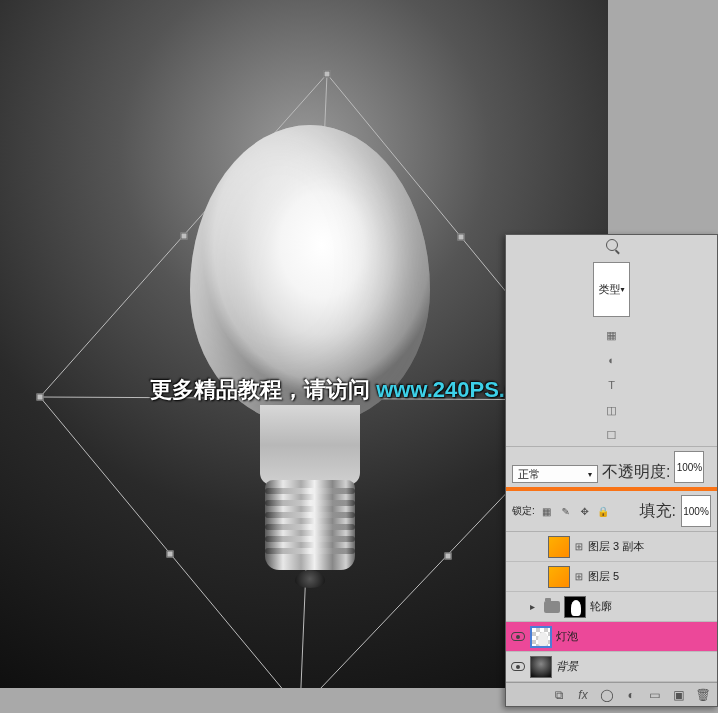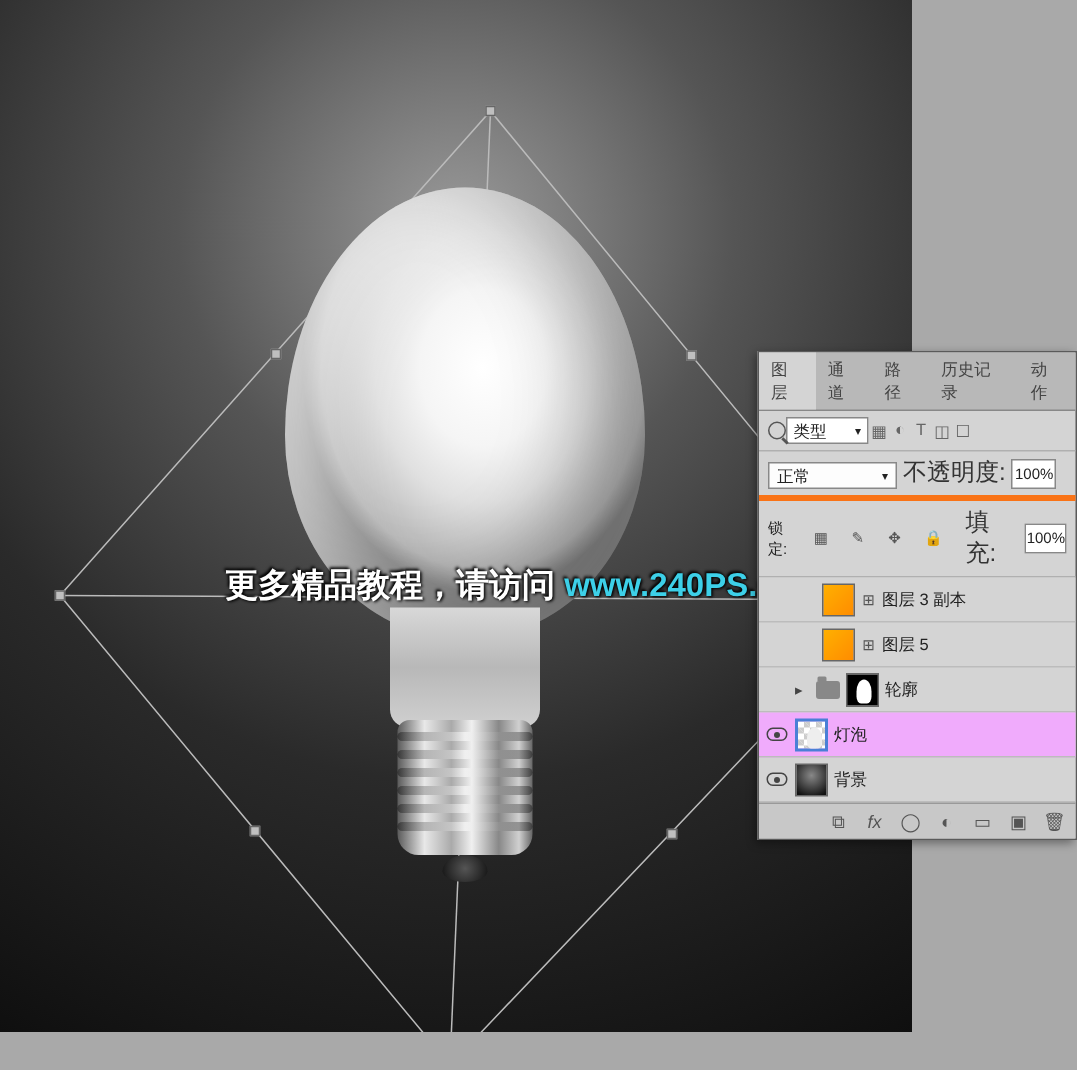--- a/index.html
+++ b/index.html
@@ -46,37 +46,37 @@
 
 
 .panel {
   position: absolute; left: 505px; top: 234px; width: 213px; background: #d4d4d4;
   border: 1px solid #5a5a5a; box-shadow: -2px 2px 6px rgba(0,0,0,.4); font-size: 11px; color: #222;
 }
 .tabs { display: flex; background: #b8b8b8; border-bottom: 1px solid #888; }
 .tab { padding: 4px 8px; font-size: 11px; color: #444; cursor: pointer; }
 .tab.active { background: #d4d4d4; }
 
-.filter-row { display: flex; align-items: center; padding: 4px 6px; gap: 0; border-bottom: 1px solid #b0b0b0; }
+.filter-row { display: flex; align-items: center; padding: 4px 6px; gap: 11px; border-bottom: 1px solid #b0b0b0; flex-direction: column; }
 .search-ico { width: 12px; height: 12px; border: 1.5px solid #555; border-radius: 50%; position: relative; }
 .search-ico::after { content: ""; position: absolute; width: 5px; height: 1.5px; background: #555; bottom: -2px; right: -3px; transform: rotate(45deg); }
 .filter-select { flex: 0 0 55px; height: 18px; background: #fff; border: 1px solid #888; display: flex; align-items: center; padding: 0 4px; justify-content: space-between; }
 .filter-ico { width: 14px; height: 14px; display: flex; align-items: center; justify-content: center; color: #666; }
 
 .blend-row { display: flex; align-items: flex-end; padding: 4px 6px; gap: 4px; border-bottom: 4px solid #f97316; }
 .blend-select { flex: 0 0 86px; height: 18px; background: #fdfdfd; border: 1px solid #888; display: flex; align-items: center; padding: 0 5px; justify-content: space-between; }
 .pct-label { font-size: 16px; color: #333; }
-.pct-box { width: 30px; height: 20px; background: #fff; border: 1px solid #888; font-size: 10px; display: flex; align-items: center; justify-content: center; }
-
-.lock-row { display: flex; align-items: center; padding: 4px 6px; gap: 15px; border-bottom: 1px solid #b0b0b0; font-size: 10px; }
+.pct-box { width: 30px; height: 32px; background: #fff; border: 1px solid #888; font-size: 10px; display: flex; align-items: center; justify-content: center; }
+
+.lock-row { display: flex; align-items: center; padding: 4px 6px; gap: 5px; border-bottom: 1px solid #b0b0b0; font-size: 10px; }
 .lock-ico { width: 14px; height: 14px; display: flex; align-items: center; justify-content: center; color: #555; }
 
 .layers-list { background: #d4d4d4; }
 .layer-row { display: flex; align-items: center; height: 30px; border-bottom: 1px solid #bcbcbc; padding: 0 4px; gap: 4px; }
-.layer-row.selected { background: #f0abfc; }
+.layer-row.selected { background: #ec4899; }
 .eye-col { width: 16px; height: 16px; display: flex; align-items: center; justify-content: center; }
 .eye { width: 14px; height: 9px; border: 1px solid #444; border-radius: 60% / 100%; position: relative; }
 .eye::after { content: ""; position: absolute; left: 50%; top: 50%; width: 4px; height: 4px; background: #444; border-radius: 50%; transform: translate(-50%, -50%); }
 .indent { width: 14px; }
 .arrow { width: 10px; color: #444; font-size: 10px; }
 .folder-ico { width: 16px; height: 12px; background: #888; border-radius: 2px; position: relative; }
 .folder-ico::before { content: ""; position: absolute; top: -3px; left: 1px; width: 6px; height: 3px; background: #888; border-radius: 1px 1px 0 0; }
 
 .thumb { width: 22px; height: 22px; border: 1px solid #666; background: #fff; }
 .thumb.yellow { background: linear-gradient(135deg, #ffb000 0%, #ff8c00 100%); }
@@ -84,21 +84,21 @@
   linear-gradient(45deg, #ccc 25%, transparent 25%, transparent 75%, #ccc 75%),
   linear-gradient(45deg, #ccc 25%, #fff 25%, #fff 75%, #ccc 75%);
   background-size: 8px 8px; background-position: 0 0, 4px 4px; position: relative; }
 .thumb.bulb-t::after { content: ""; position: absolute; left: 6px; top: 4px; width: 10px; height: 14px; background: #eee; border-radius: 50% 50% 30% 30%; }
 .thumb.mask { background: #000; position: relative; }
 .thumb.mask::after { content: ""; position: absolute; left: 6px; top: 3px; width: 10px; height: 16px; background: #fff; border-radius: 50% 50% 30% 30%; }
 .thumb.grad { background: radial-gradient(circle at 50% 35%, #888 0%, #111 90%); }
 .thumb-sel { border: 2px solid #4a7fd6; }
 .link-ico { width: 10px; height: 16px; display: flex; align-items: center; justify-content: center; font-size: 10px; color: #555; }
 .lname { font-size: 11px; color: #222; }
-.lname.italic { }
+.lname.italic { font-style: italic; }
 
 .panel-footer { display: flex; align-items: center; justify-content: flex-end; gap: 8px; padding: 4px 6px; height: 24px; border-top: 1px solid #999; background: #c8c8c8; }
 .foot-ico { width: 16px; height: 16px; display: flex; align-items: center; justify-content: center; color: #555; font-size: 12px; }
 .dropdown-caret { font-size: 8px; }
 </style>
 </head>
 <body>
 
 <div class="canvas">
   <svg class="poly">
@@ -127,27 +127,20 @@
     </div>
     <div class="tip"></div>
   </div>
 
   <div class="watermark">
     <span>更多精品教程，请访问 </span><span class="url">www.240PS.com</span>
   </div>
 </div>
 
 <div class="panel">
-  <div class="tabs">
-    <div class="tab active">图层</div>
-    <div class="tab">通道</div>
-    <div class="tab">路径</div>
-    <div class="tab">历史记录</div>
-    <div class="tab">动作</div>
-  </div>
 
   <div class="filter-row">
     <div class="search-ico"></div>
     <div class="filter-select">
       <span>类型</span>
       <span class="dropdown-caret">▾</span>
     </div>
     <div class="filter-ico">▦</div>
     <div class="filter-ico">◐</div>
     <div class="filter-ico">T</div>

